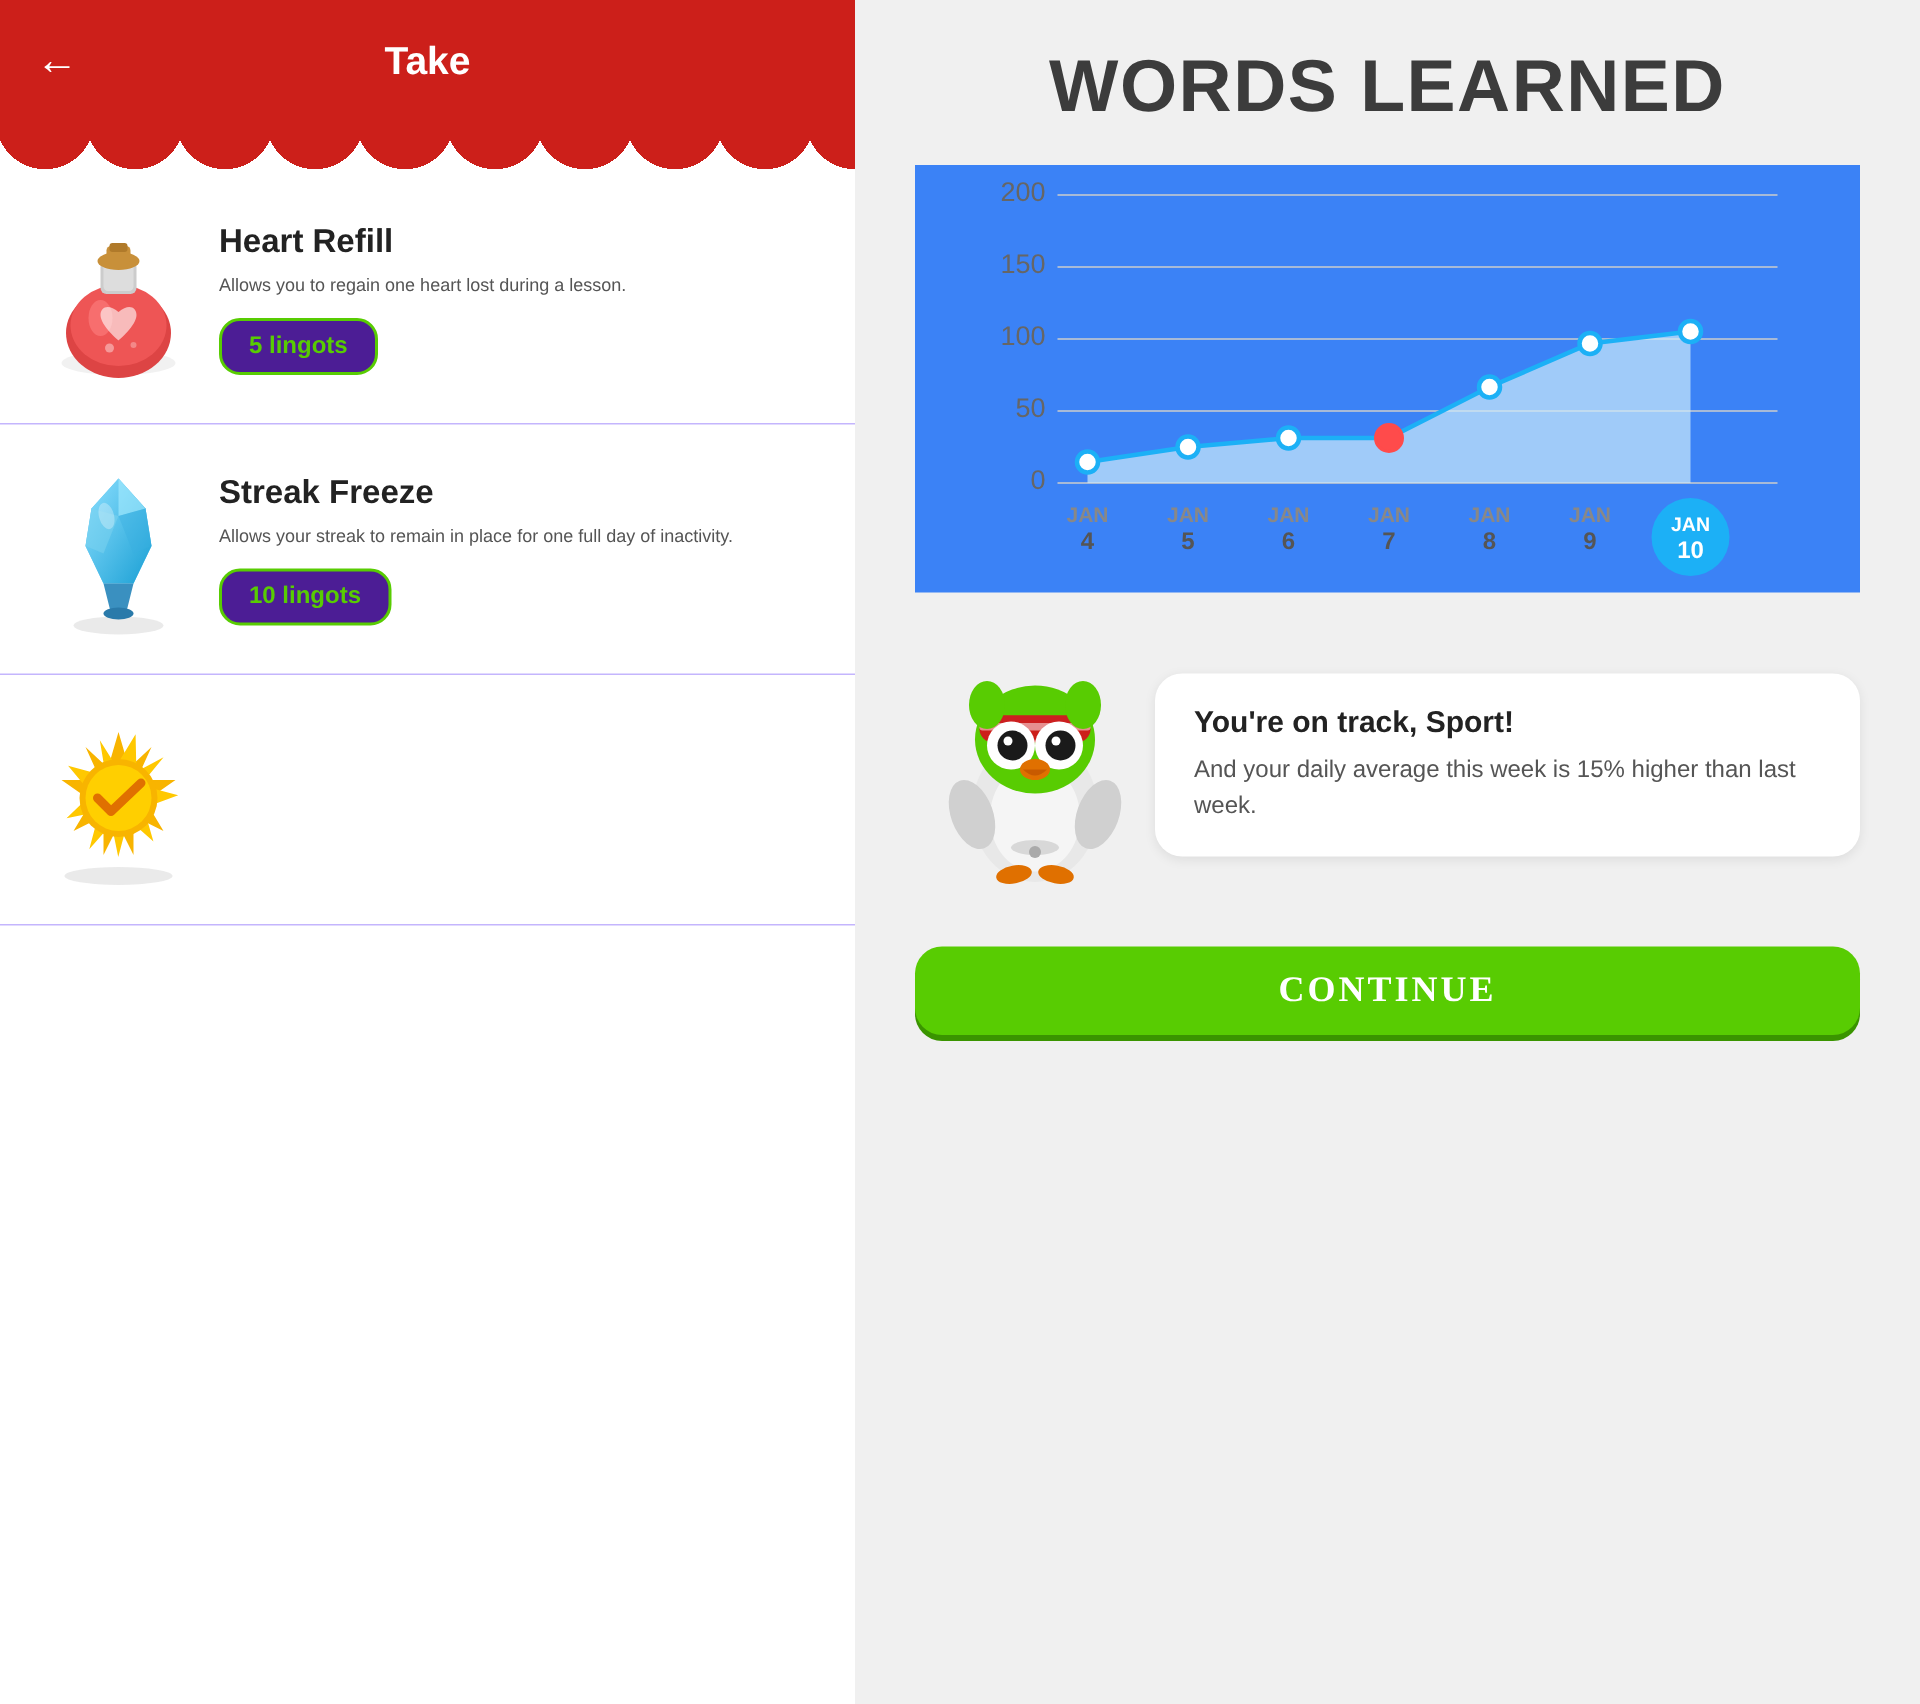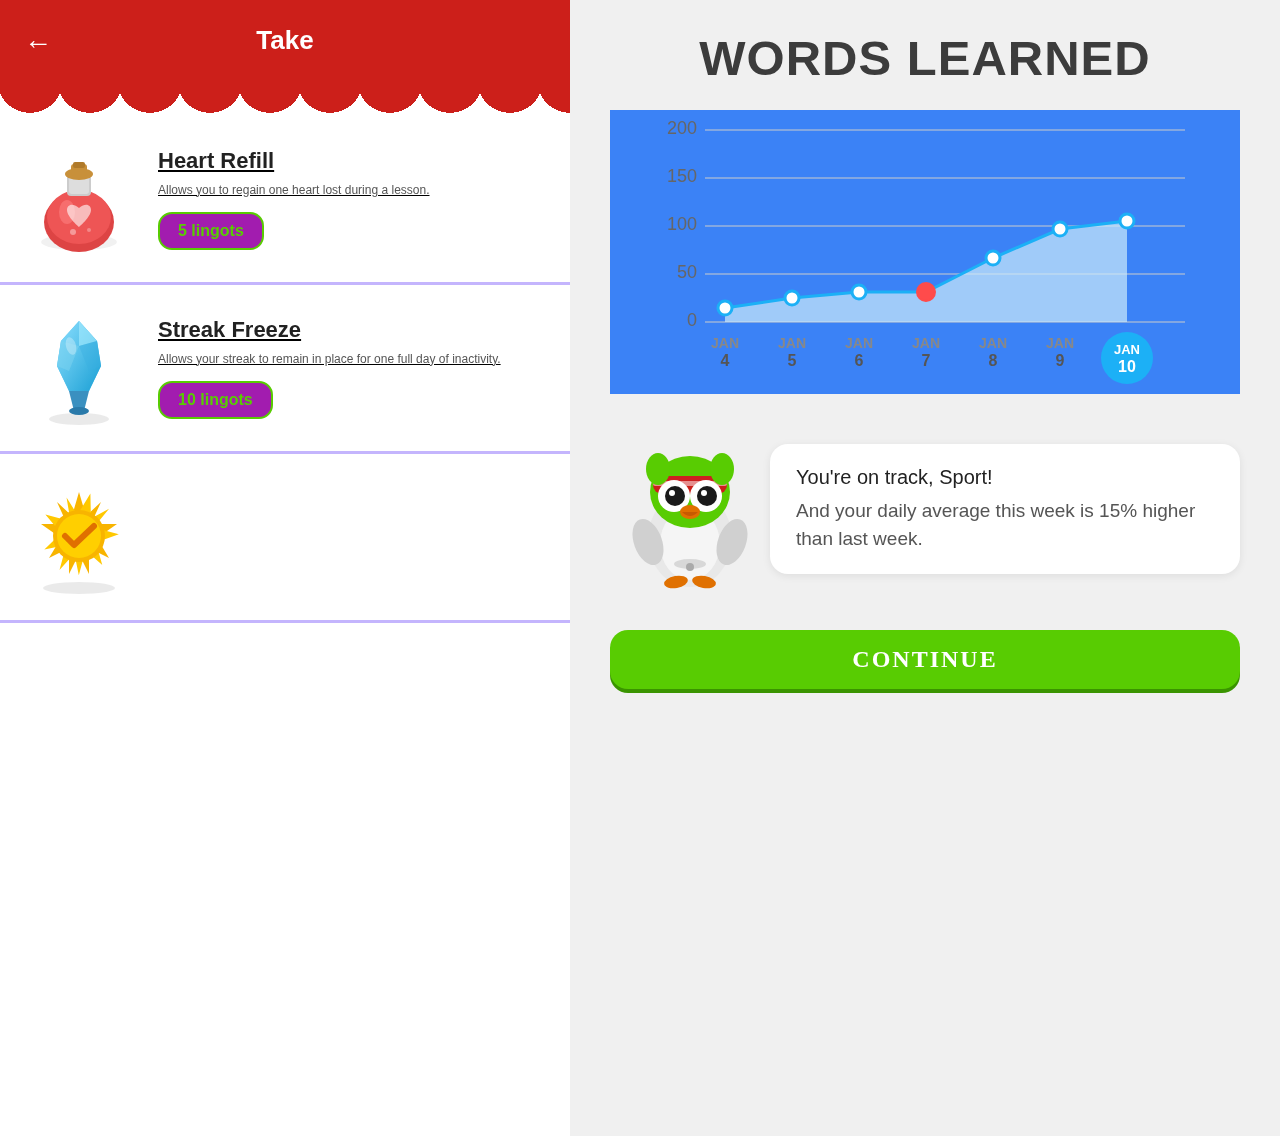--- a/index.html
+++ b/index.html
@@ -67,23 +67,22 @@
     .shop-items {
       flex: 1;
       overflow-y: auto;
       padding: 0;
     }
 
     .shop-item {
       display: flex;
       align-items: center;
       padding: 28px 24px;
-      border-bottom: 3px solid #c4b5fd;
-      gap: 24px;
-      text-decoration: underline;
+      border-bottom: 1px solid #c4b5fd;
+      gap: 12px;
     }
 
     .shop-item-icon {
       width: 110px;
       min-width: 110px;
       height: 110px;
       display: flex;
       align-items: center;
       justify-content: center;
     }
@@ -107,21 +106,21 @@
     }
 
     .lingot-btn {
       display: inline-block;
       border: 2.5px solid #58cc02;
       border-radius: 14px;
       padding: 8px 18px;
       font-size: 16px;
       font-weight: 700;
       color: #58cc02;
-      background: #a21caf;
+      background: #4c1d95;
       cursor: pointer;
       text-align: right;
     }
 
     
     .right-panel {
       flex: 1;
       background: #f0f0f0;
       display: flex;
       flex-direction: column;
@@ -168,27 +167,27 @@
     .message-bubble {
       background: #fff;
       border-radius: 18px;
       padding: 22px 26px;
       flex: 1;
       box-shadow: 0 2px 8px rgba(0,0,0,0.08);
     }
 
     .message-bubble-title {
       font-size: 20px;
-      font-weight: 400;
+      font-weight: 700;
       color: #222;
       margin-bottom: 8px;
     }
 
     .message-bubble-text {
-      font-size: 19px;
+      font-size: 16px;
       color: #555;
       line-height: 1.45;
     }
 
     .continue-btn {
       width: 100%;
       background: #58cc02;
       color: #fff;
       font-size: 24px;
       font-weight: 800;

